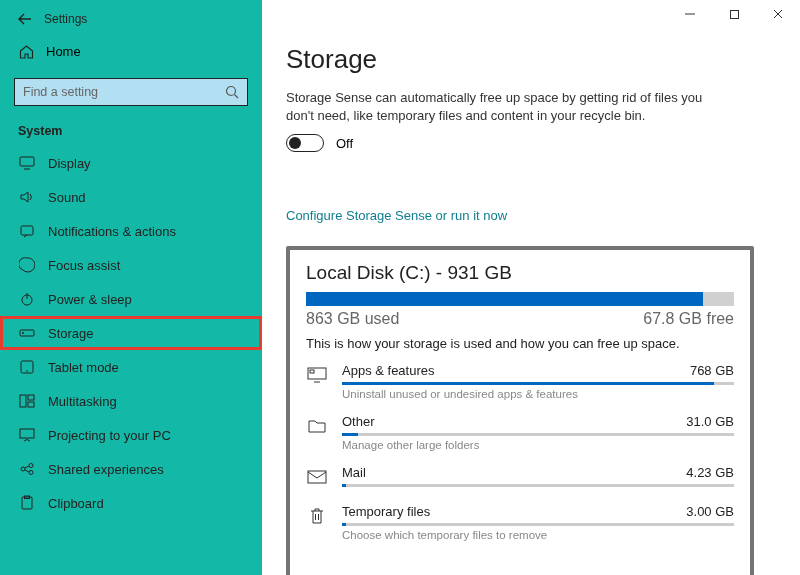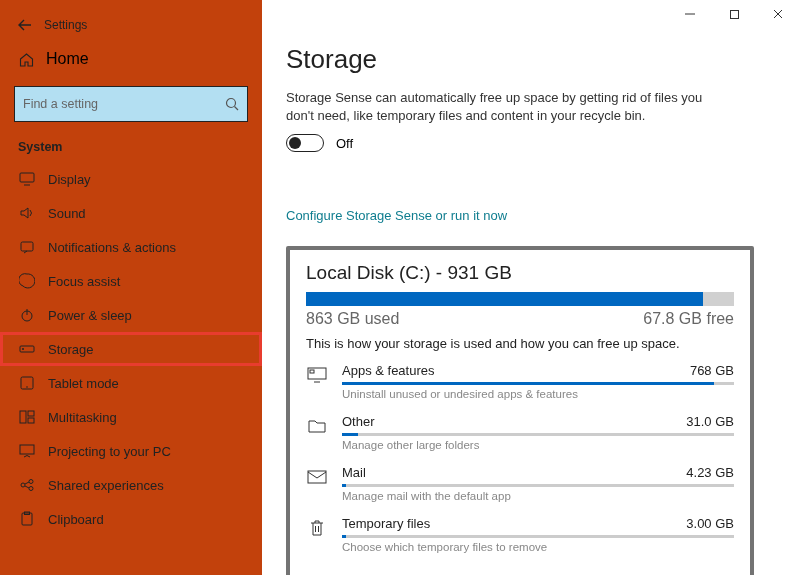--- a/index.html
+++ b/index.html
@@ -1,26 +1,26 @@
 <!DOCTYPE html>
 <html><head>
 <meta charset="utf-8">
 <style>
   * { box-sizing: border-box; margin: 0; padding: 0; font-family: "Segoe UI", Arial, sans-serif; }
   body { width: 800px; height: 575px; overflow: hidden; background: #fff; }
   .window { display: flex; width: 100%; height: 100%; }
 
   
-  .sidebar { width: 262px; height: 100%; background: #c2410c; display: flex; flex-direction: column; padding-top: 12px; }
+  .sidebar { width: 262px; height: 100%; background: #14b8a6; display: flex; flex-direction: column; padding-top: 6px; }
   .sidebar-top { display: flex; align-items: center; gap: 12px; padding: 6px 18px 8px 18px; font-size: 12px; }
   .back-arrow { width: 14px; display: inline-block; }
   .sidebar-title { font-size: 12px; color: #222; }
-  .home-row { display: flex; align-items: flex-end; gap: 12px; padding: 10px 18px; font-size: 16px; cursor: pointer; }
+  .home-row { display: flex; align-items: flex-start; gap: 12px; padding: 10px 18px; font-size: 13px; cursor: pointer; }
   .home-row .icon { width: 16px; height: 16px; display:flex; align-items:center; justify-content:center; }
-  .search-box { margin: 8px 14px; border: 1px solid #222; height: 36px; display: flex; align-items: center; padding: 0 8px; font-size: 12.5px; color: #666; justify-content: space-between; background: #b3dff2; }
+  .search-box { margin: 8px 14px; border: 1px solid #222; height: 28px; display: flex; align-items: center; padding: 0 8px; font-size: 12.5px; color: #666; justify-content: space-between; background: #b3dff2; }
   .section-label { padding: 10px 18px 8px 18px; font-size: 12.5px; font-weight: 600; color: #222; }
   .nav { list-style: none; }
   .nav li { display:flex; align-items:center; gap:12px; padding:9px 18px; font-size:13px; color:#222; cursor:pointer; }
   .nav li .icon { width:18px; height:16px; display:flex; align-items:center; justify-content:center; flex-shrink:0; }
   .nav li.selected { outline: 3px solid #e83c2e; outline-offset: -3px; }
 
   
   .main { flex:1; height:100%; position:relative; overflow:hidden; }
   .titlebar { position:absolute; top:0; right:0; display:flex; }
   .titlebar .tb { width:44px; height:28px; display:flex; align-items:center; justify-content:center; color:#333; cursor:pointer; }
@@ -278,21 +278,20 @@
               </svg>
             </span>
           <div class="cat-body">
             <div class="cat-row1">
                 <span>Mail</span>
                 <span>4.23 GB</span>
               </div>
             <div class="cat-bar">
                 <div class="cat-bar-fill" style="width:1%"></div>
               </div>
-            <div class="cat-hint">Manage mail with the default app</div>
           </div>
         </div>
 
         <div class="cat">
           <span class="cicon">
               <svg width="18" height="18" viewBox="0 0 18 18">
                 <path d="M3 4 H15 M5 4 V16 H13 V4 M7 4 V2 H11 V4 M7.5 7 V13 M10.5 7 V13" stroke="#333" fill="none"></path>
               </svg>
             </span>
           <div class="cat-body">

